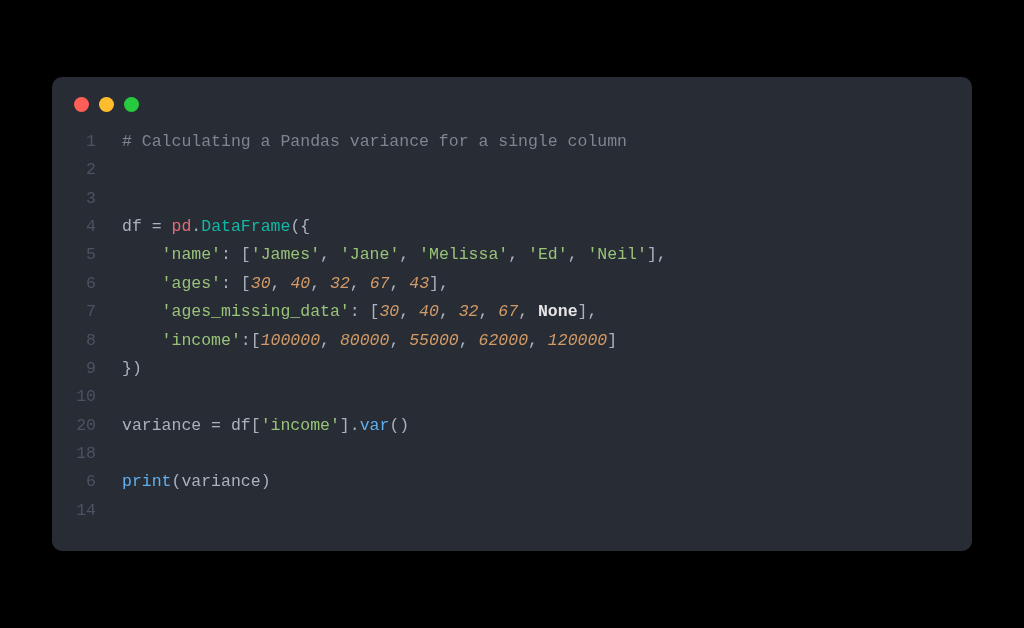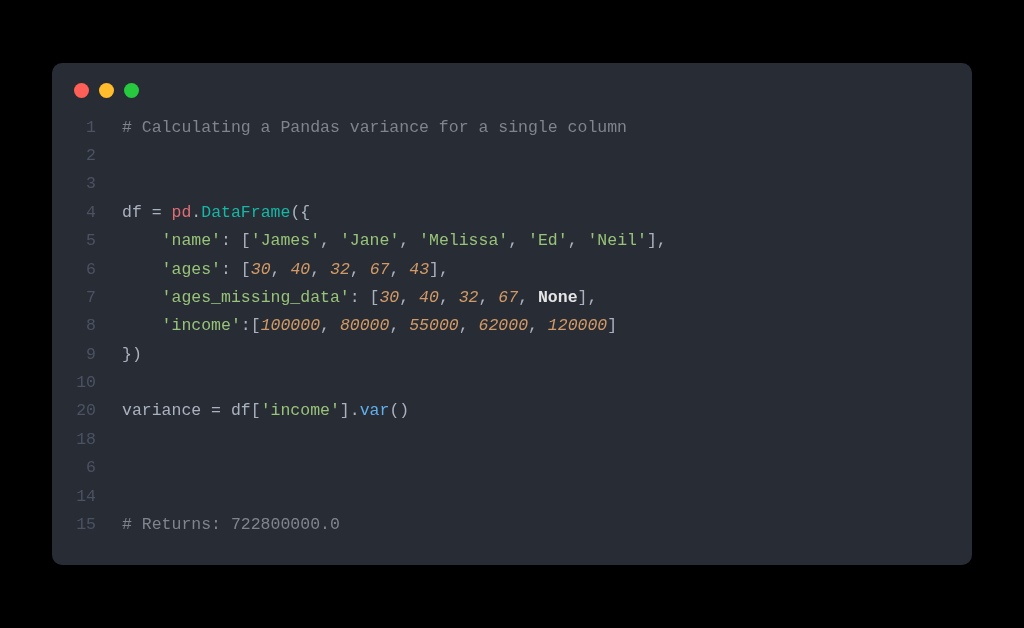--- a/index.html
+++ b/index.html
@@ -62,17 +62,16 @@
       <div class="line"><span class="gutter">3</span><span class="src"><span class="p"></span></span></div>
       <div class="line"><span class="gutter">4</span><span class="src"><span class="p">df </span><span class="p">= </span><span class="v">pd</span><span class="p">.</span><span class="cls">DataFrame</span><span class="p">({</span></span></div>
       <div class="line"><span class="gutter">5</span><span class="src"><span class="p">    </span><span class="s">'name'</span><span class="p">: [</span><span class="s">'James'</span><span class="p">, </span><span class="s">'Jane'</span><span class="p">, </span><span class="s">'Melissa'</span><span class="p">, </span><span class="s">'Ed'</span><span class="p">, </span><span class="s">'Neil'</span><span class="p">],</span></span></div>
       <div class="line"><span class="gutter">6</span><span class="src"><span class="p">    </span><span class="s">'ages'</span><span class="p">: [</span><span class="n">30</span><span class="p">, </span><span class="n">40</span><span class="p">, </span><span class="n">32</span><span class="p">, </span><span class="n">67</span><span class="p">, </span><span class="n">43</span><span class="p">],</span></span></div>
       <div class="line"><span class="gutter">7</span><span class="src"><span class="p">    </span><span class="s">'ages_missing_data'</span><span class="p">: [</span><span class="n">30</span><span class="p">, </span><span class="n">40</span><span class="p">, </span><span class="n">32</span><span class="p">, </span><span class="n">67</span><span class="p">, </span><span class="nn">None</span><span class="p">],</span></span></div>
       <div class="line"><span class="gutter">8</span><span class="src"><span class="p">    </span><span class="s">'income'</span><span class="p">:[</span><span class="n">100000</span><span class="p">, </span><span class="n">80000</span><span class="p">, </span><span class="n">55000</span><span class="p">, </span><span class="n">62000</span><span class="p">, </span><span class="n">120000</span><span class="p">]</span></span></div>
       <div class="line"><span class="gutter">9</span><span class="src"><span class="p">})</span></span></div>
       <div class="line"><span class="gutter">10</span><span class="src"><span class="p"></span></span></div>
       <div class="line"><span class="gutter">20</span><span class="src"><span class="p">variance = df[</span><span class="s">'income'</span><span class="p">].</span><span class="fn">var</span><span class="p">()</span></span></div>
       <div class="line"><span class="gutter">18</span><span class="src"><span class="p"></span></span></div>
-      <div class="line"><span class="gutter">6</span></div>
+      <div class="line"><span class="gutter">6</span><span class="src"><span class="fn">print</span><span class="p">(variance)</span></span></div>
       <div class="line"><span class="gutter">14</span><span class="src"><span class="p"></span></span></div>
-      <div class="line"><span class="gutter">15</span><span class="src"><span class="c"># Returns: 722800000.0</span></span></div>
     </div>
 </div>
 
 </body></html>

